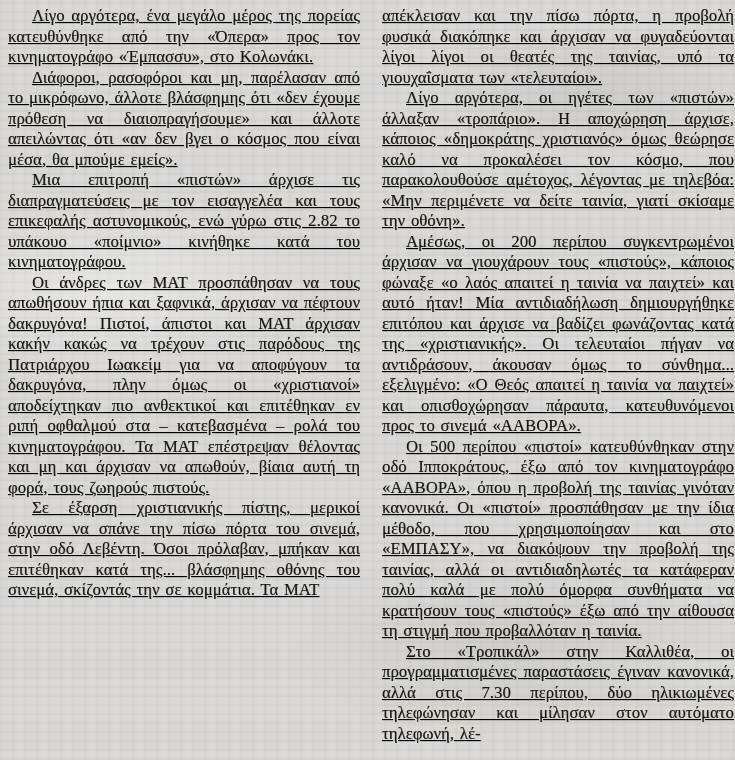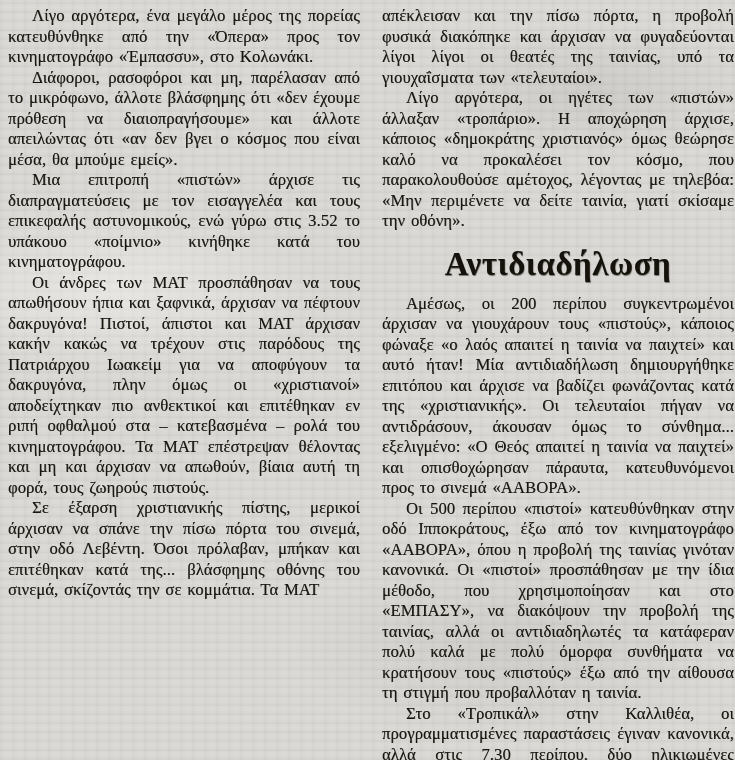--- a/index.html
+++ b/index.html
@@ -19,20 +19,21 @@
     box-sizing: border-box;
     padding: 6px 0 0 8px;
     background-color: #d8d7d3;
     background-image:
       radial-gradient(ellipse 300px 120px at 15% 38%, rgba(255,255,255,0.35), rgba(255,255,255,0) 70%),
       radial-gradient(ellipse 260px 100px at 80% 12%, rgba(0,0,0,0.06), rgba(0,0,0,0) 70%),
       radial-gradient(ellipse 320px 140px at 70% 85%, rgba(0,0,0,0.05), rgba(0,0,0,0) 70%),
       repeating-linear-gradient(0deg, rgba(0,0,0,0.035) 0px, rgba(0,0,0,0) 3px, rgba(255,255,255,0.05) 6px, rgba(0,0,0,0) 9px),
       repeating-linear-gradient(90deg, rgba(0,0,0,0.02) 0px, rgba(0,0,0,0) 4px, rgba(255,255,255,0.04) 8px, rgba(0,0,0,0) 12px);
     overflow: hidden;
+    text-decoration: underline;
   }
   .columns {
     display: flex;
     gap: 22px;
     height: 100%;
   }
   .col {
     width: 352px;
     flex: 0 0 352px;
     overflow: hidden;
@@ -64,28 +65,27 @@
 </style>
 </head>
 <body>
 
 <div class="newsprint">
   <div class="columns">
 
     <div class="col">
       <p>Λίγο αργότερα, ένα μεγάλο μέρος της πορείας κατευθύνθηκε από την «Όπερα» προς τον κινηματογράφο «Έμπασσυ», στο Κολωνάκι.</p>
       <p>Διάφοροι, ρασοφόροι και μη, παρέλασαν από το μικρόφωνο, άλλοτε βλάσφημης ότι «δεν έχουμε πρόθεση να διαιοπραγήσουμε» και άλλοτε απειλώντας ότι «αν δεν βγει ο κόσμος που είναι μέσα, θα μπούμε εμείς».</p>
-      <p>Μια επιτροπή «πιστών» άρχισε τις διαπραγματεύσεις με τον εισαγγελέα και τους επικεφαλής αστυνομικούς, ενώ γύρω στις 3.52 το υπάκουο «ποίμνιο» κινήθηκε κατά του κινηματογράφου.</p>
+      <p>Μια επιτροπή «πιστών» άρχισε τις διαπραγματεύσεις με τον εισαγγελέα και τους επικεφαλής αστυνομικούς, ενώ γύρω στις 2.82 το υπάκουο «ποίμνιο» κινήθηκε κατά του κινηματογράφου.</p>
       <p>Οι άνδρες των ΜΑΤ προσπάθησαν να τους απωθήσουν ήπια και ξαφνικά, άρχισαν να πέφτουν δακρυγόνα! Πιστοί, άπιστοι και ΜΑΤ άρχισαν κακήν κακώς να τρέχουν στις παρόδους της Πατριάρχου Ιωακείμ για να αποφύγουν τα δακρυγόνα, πλην όμως οι «χριστιανοί» αποδείχτηκαν πιο ανθεκτικοί και επιτέθηκαν εν ριπή οφθαλμού στα – κατεβασμένα – ρολά του κινηματογράφου. Τα ΜΑΤ επέστρεψαν θέλοντας και μη και άρχισαν να απωθούν, βίαια αυτή τη φορά, τους ζωηρούς πιστούς.</p>
       <p>Σε έξαρση χριστιανικής πίστης, μερικοί άρχισαν να σπάνε την πίσω πόρτα του σινεμά, στην οδό Λεβέντη. Όσοι πρόλαβαν, μπήκαν και επιτέθηκαν κατά της... βλάσφημης οθόνης του σινεμά, σκίζοντάς την σε κομμάτια. Τα ΜΑΤ</p>
     </div>
 
     <div class="col">
       <p class="no-indent">απέκλεισαν και την πίσω πόρτα, η προβολή φυσικά διακόπηκε και άρχισαν να φυγαδεύονται λίγοι λίγοι οι θεατές της ταινίας, υπό τα γιουχαΐσματα των «τελευταίοι».</p>
       <p>Λίγο αργότερα, οι ηγέτες των «πιστών» άλλαξαν «τροπάριο». Η αποχώρηση άρχισε, κάποιος «δημοκράτης χριστιανός» όμως θεώρησε καλό να προκαλέσει τον κόσμο, που παρακολουθούσε αμέτοχος, λέγοντας με τηλεβόα: «Μην περιμένετε να δείτε ταινία, γιατί σκίσαμε την οθόνη».</p>
-      <h2 class="headline">Αντιδιαδήλωση</h2>
       <p>Αμέσως, οι 200 περίπου συγκεντρωμένοι άρχισαν να γιουχάρουν τους «πιστούς», κάποιος φώναξε «ο λαός απαιτεί η ταινία να παιχτεί» και αυτό ήταν! Μία αντιδιαδήλωση δημιουργήθηκε επιτόπου και άρχισε να βαδίζει φωνάζοντας κατά της «χριστιανικής». Οι τελευταίοι πήγαν να αντιδράσουν, άκουσαν όμως το σύνθημα... εξελιγμένο: «Ο Θεός απαιτεί η ταινία να παιχτεί» και οπισθοχώρησαν πάραυτα, κατευθυνόμενοι προς το σινεμά «ΑΑΒΟΡΑ».</p>
       <p>Οι 500 περίπου «πιστοί» κατευθύνθηκαν στην οδό Ιπποκράτους, έξω από τον κινηματογράφο «ΑΑΒΟΡΑ», όπου η προβολή της ταινίας γινόταν κανονικά. Οι «πιστοί» προσπάθησαν με την ίδια μέθοδο, που χρησιμοποίησαν και στο «ΕΜΠΑΣΥ», να διακόψουν την προβολή της ταινίας, αλλά οι αντιδιαδηλωτές τα κατάφεραν πολύ καλά με πολύ όμορφα συνθήματα να κρατήσουν τους «πιστούς» έξω από την αίθουσα τη στιγμή που προβαλλόταν η ταινία.</p>
       <p>Στο «Τροπικάλ» στην Καλλιθέα, οι προγραμματισμένες παραστάσεις έγιναν κανονικά, αλλά στις 7.30 περίπου, δύο ηλικιωμένες τηλεφώνησαν και μίλησαν στον αυτόματο τηλεφωνή, λέ-</p>
     </div>
 
   </div>
 </div>
 
 </body></html>

